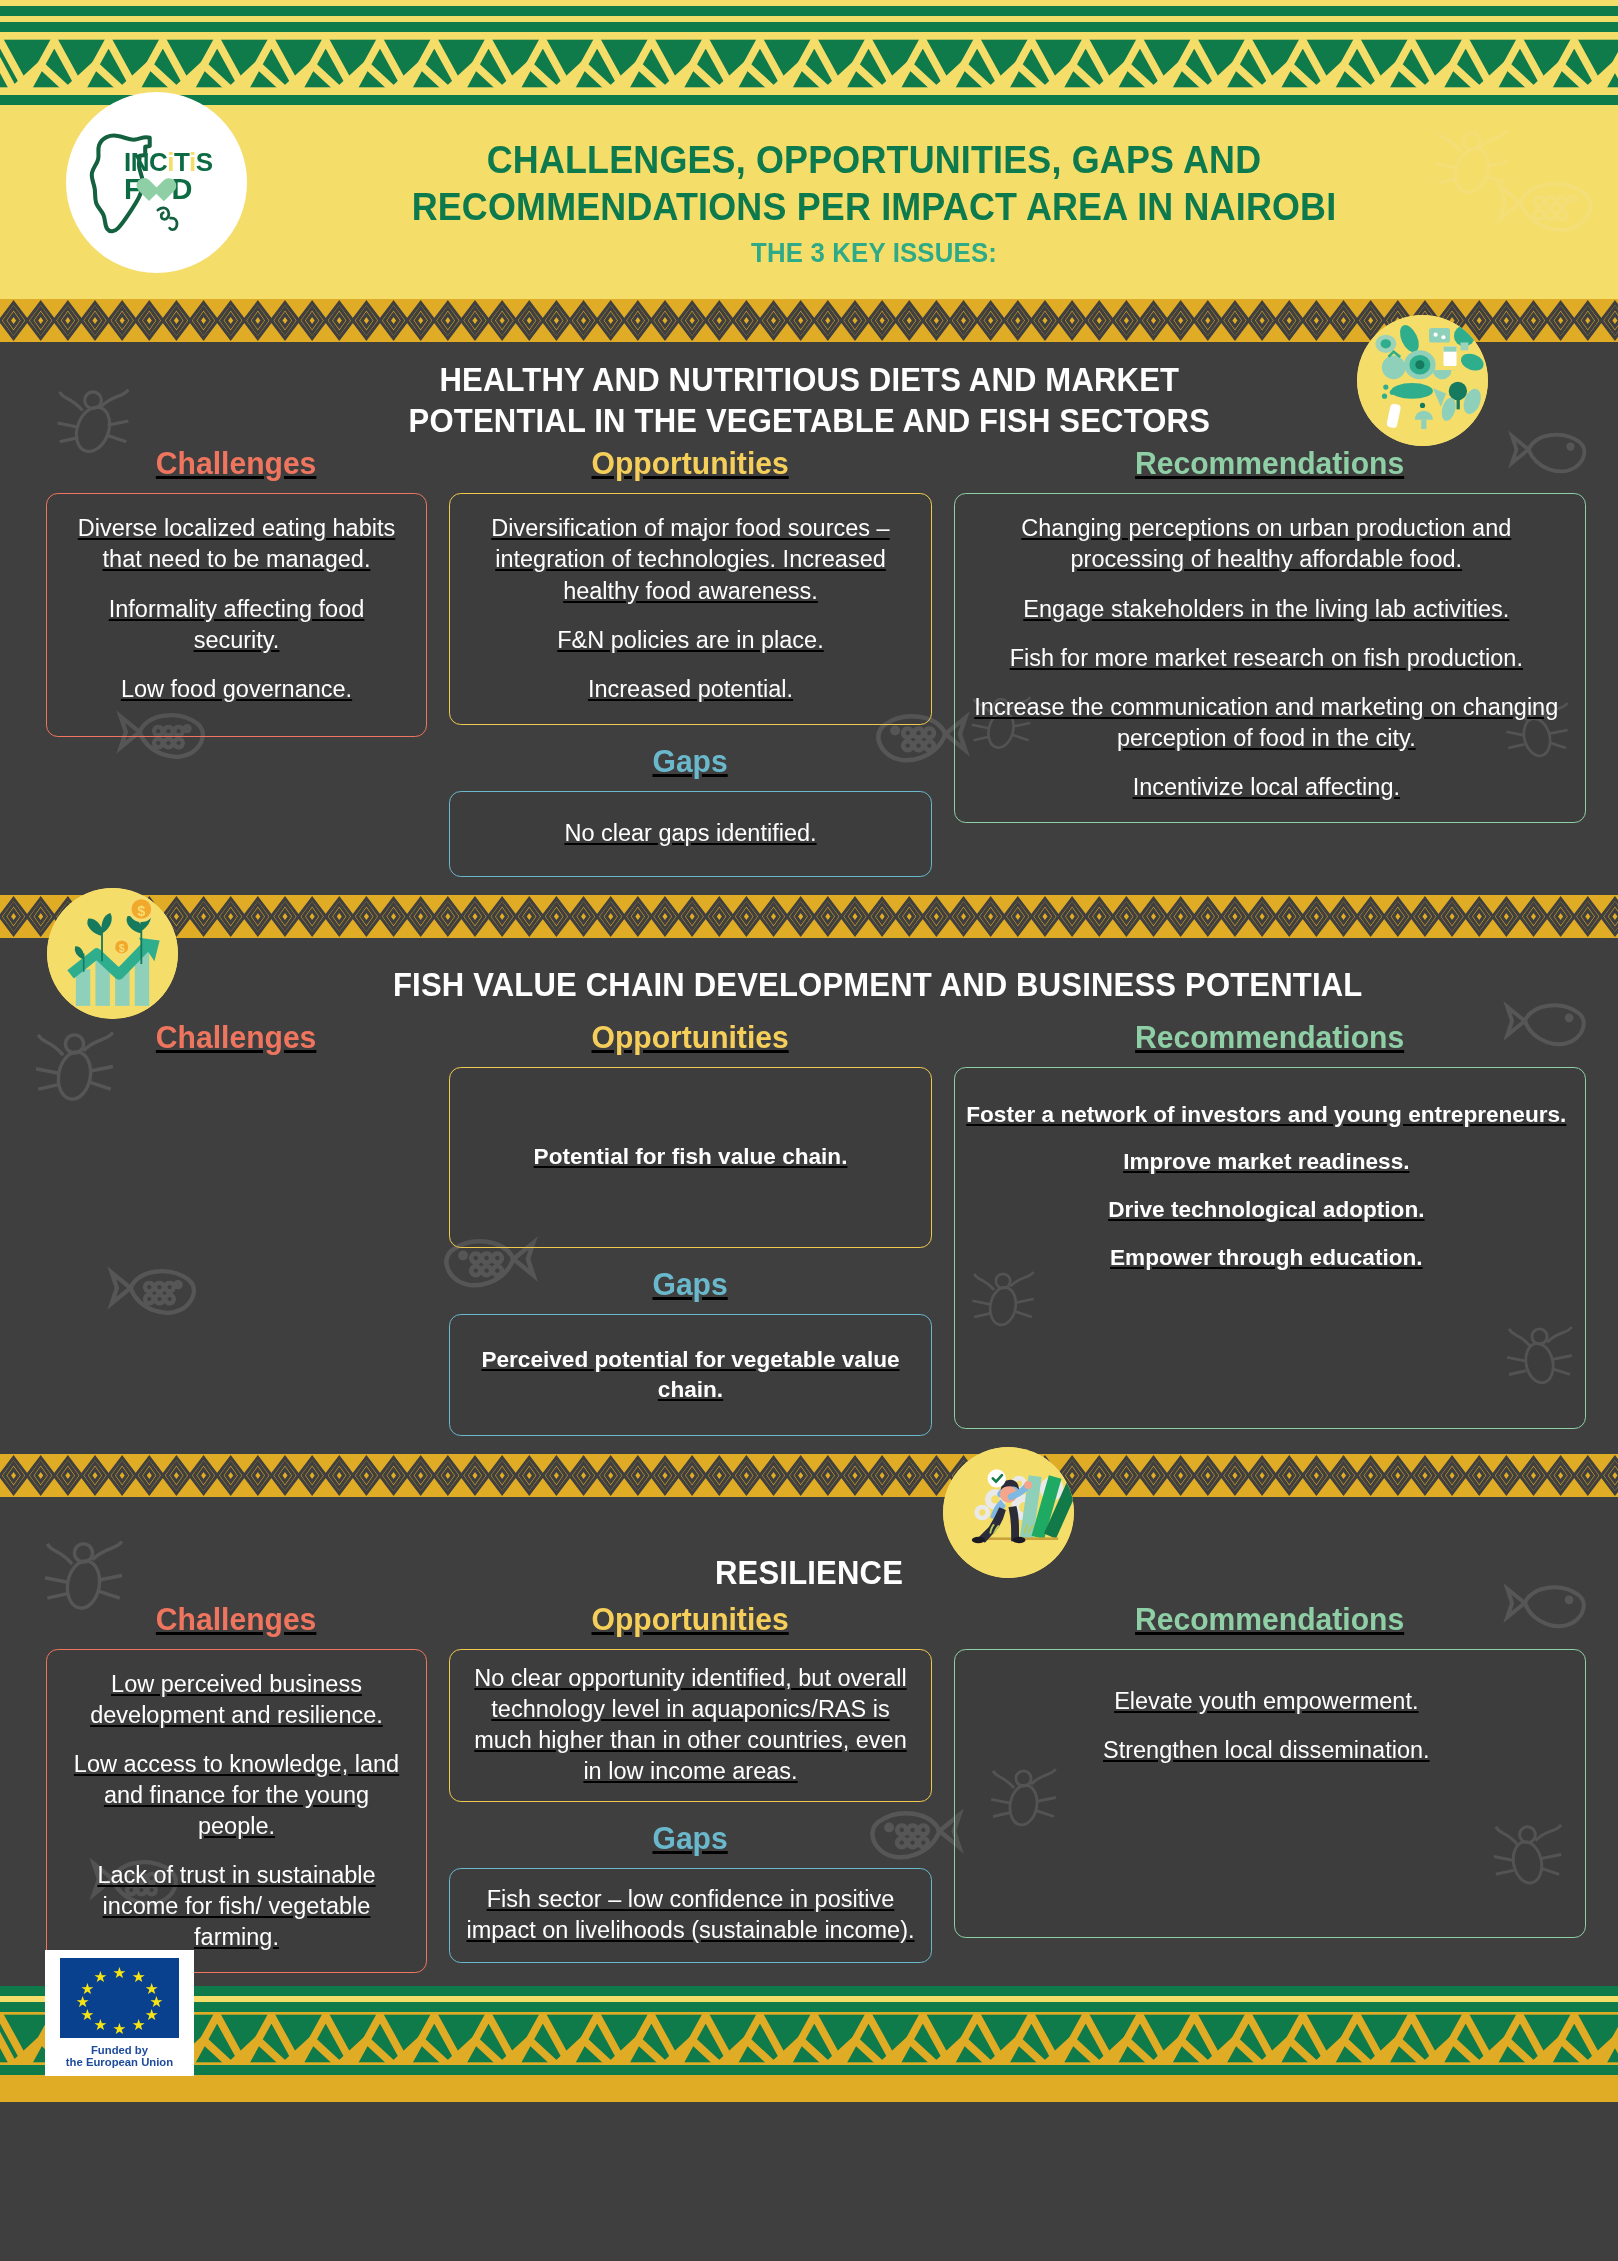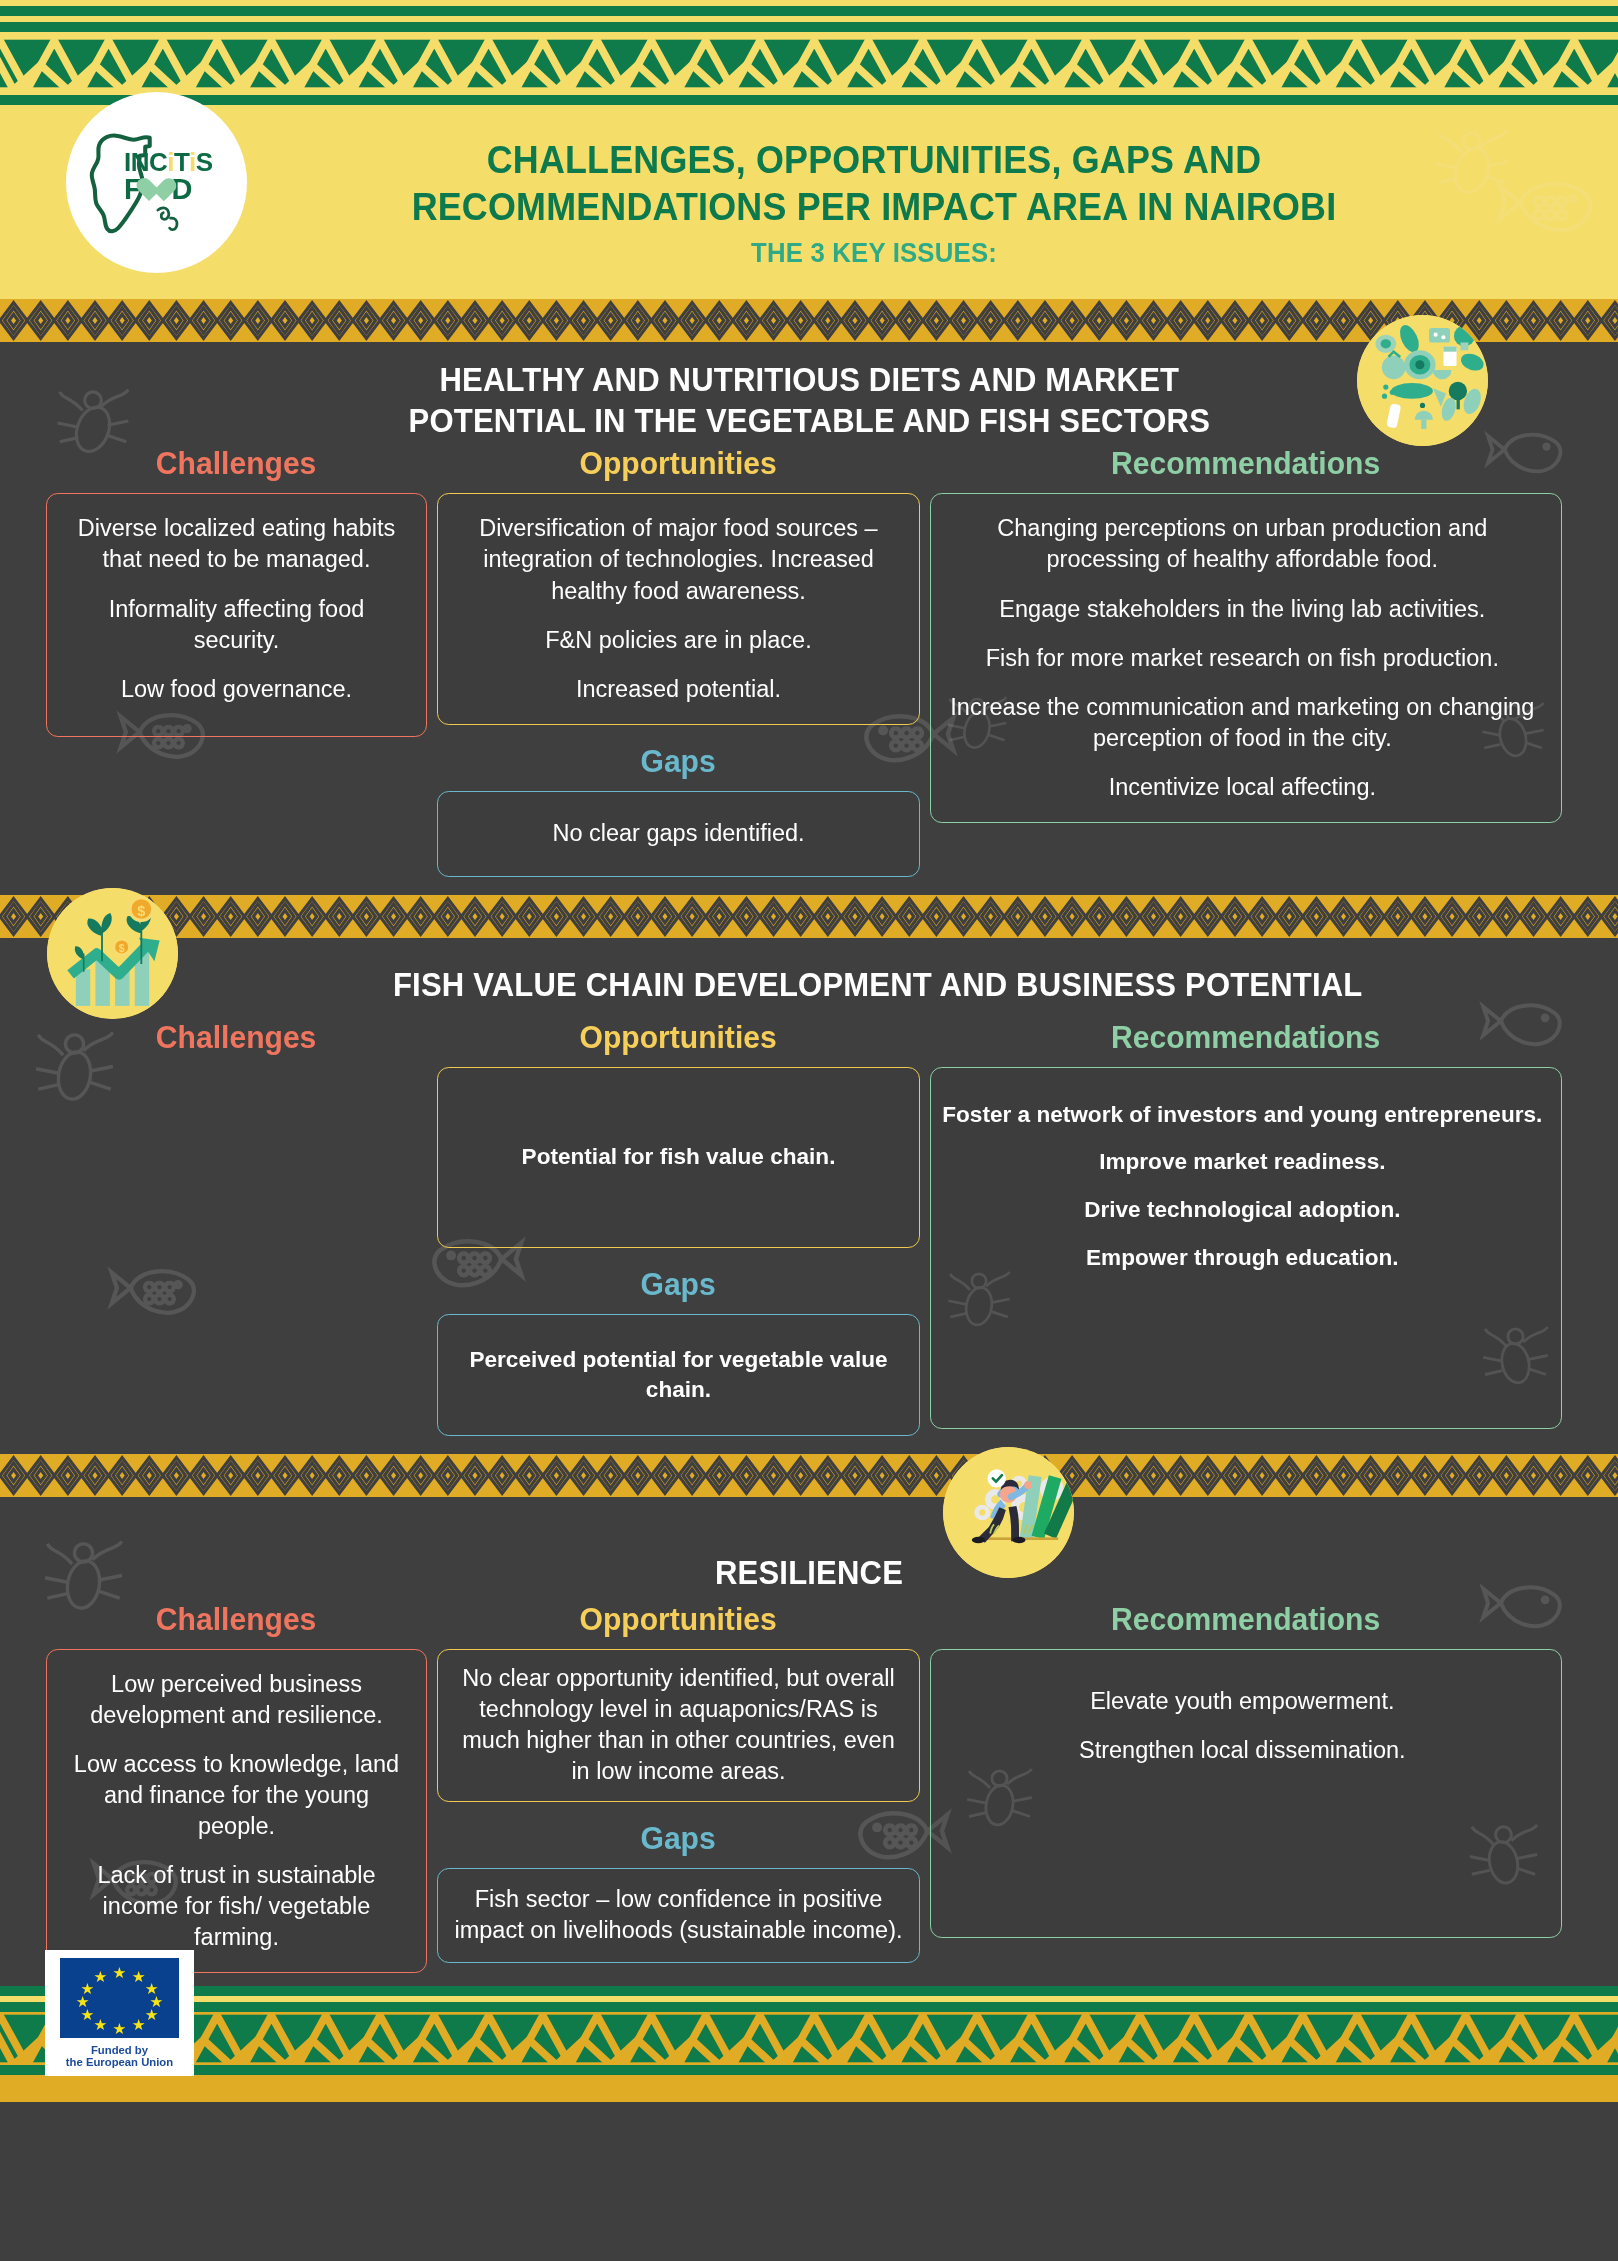--- a/index.html
+++ b/index.html
@@ -102,23 +102,24 @@
     position:absolute;
     width: 118px; height: 118px; border-radius:50%;
     background:#f5dd6a;
     overflow:hidden;
     z-index: 6;
   }
 
   .cols {
     display: grid;
     grid-template-columns: 391px 493px 642px;
-    gap: 0;
+    gap: 12px;
     padding: 0 41px;
     align-items: start;
+    text-decoration: underline;
   }
   .col { padding: 0 5.4px; }
 
   .col-head {
     text-align:center;
     font-family: "Liberation Sans Narrow","Liberation Sans", sans-serif;
     font-weight: 700;
     font-size: 32px;
     margin-bottom: 11px;
     transform: scaleX(0.94);

